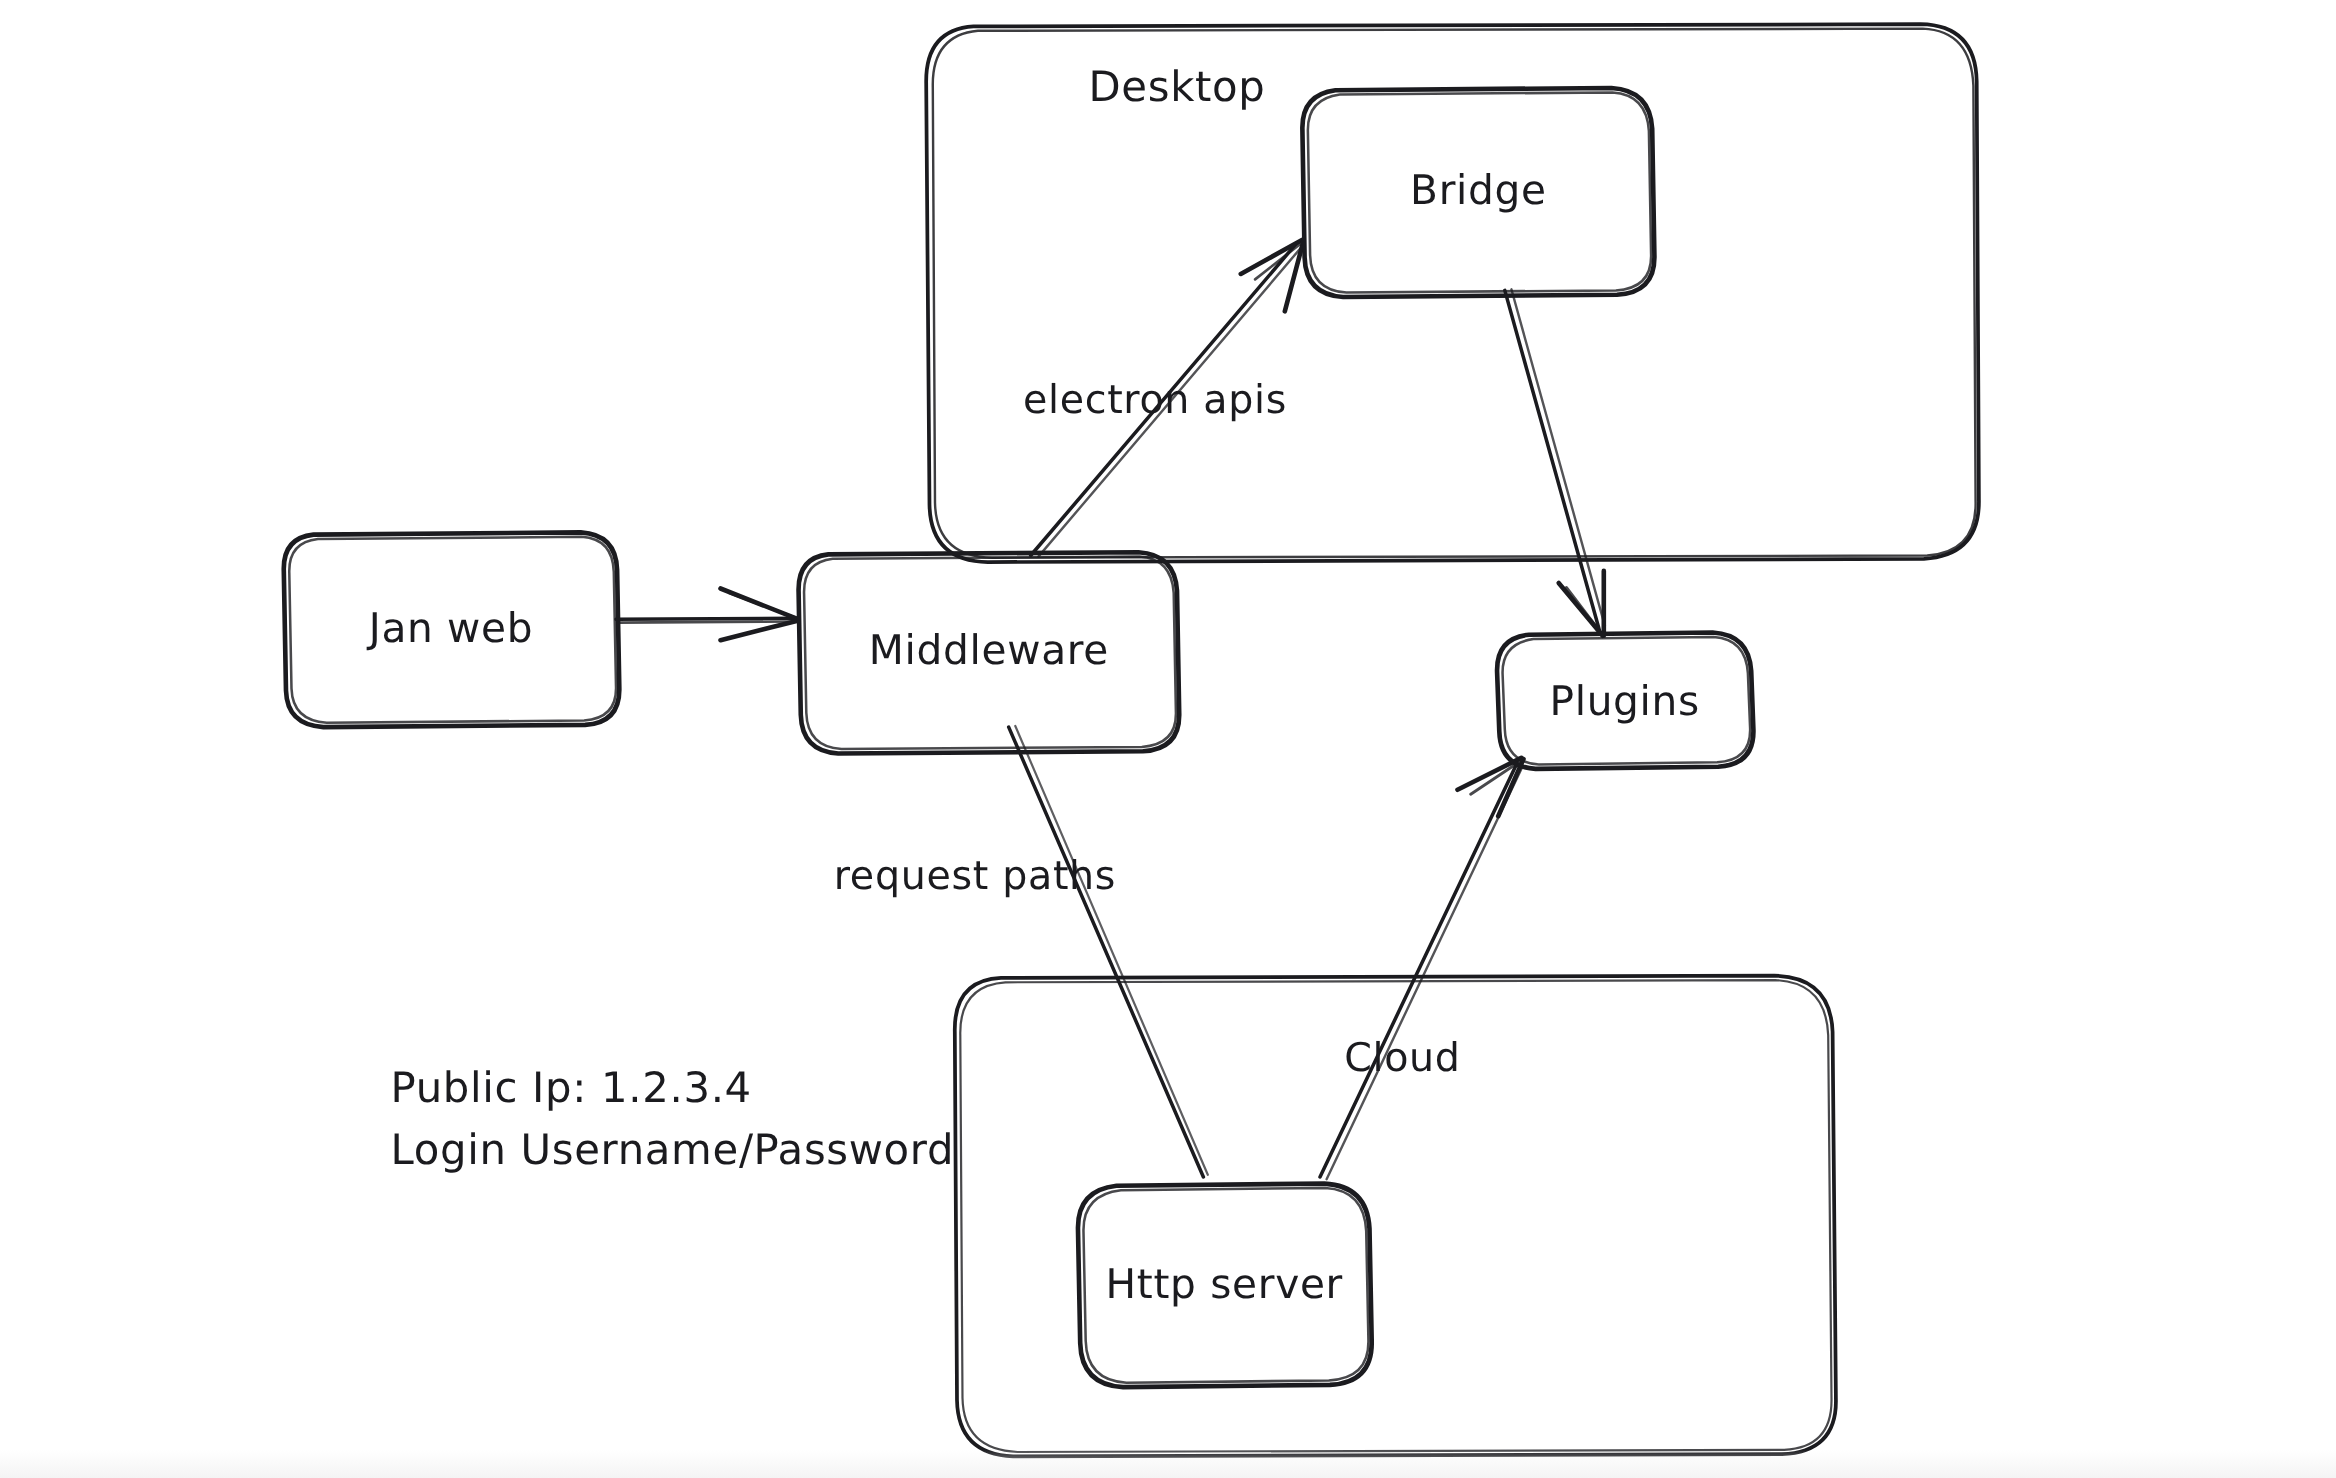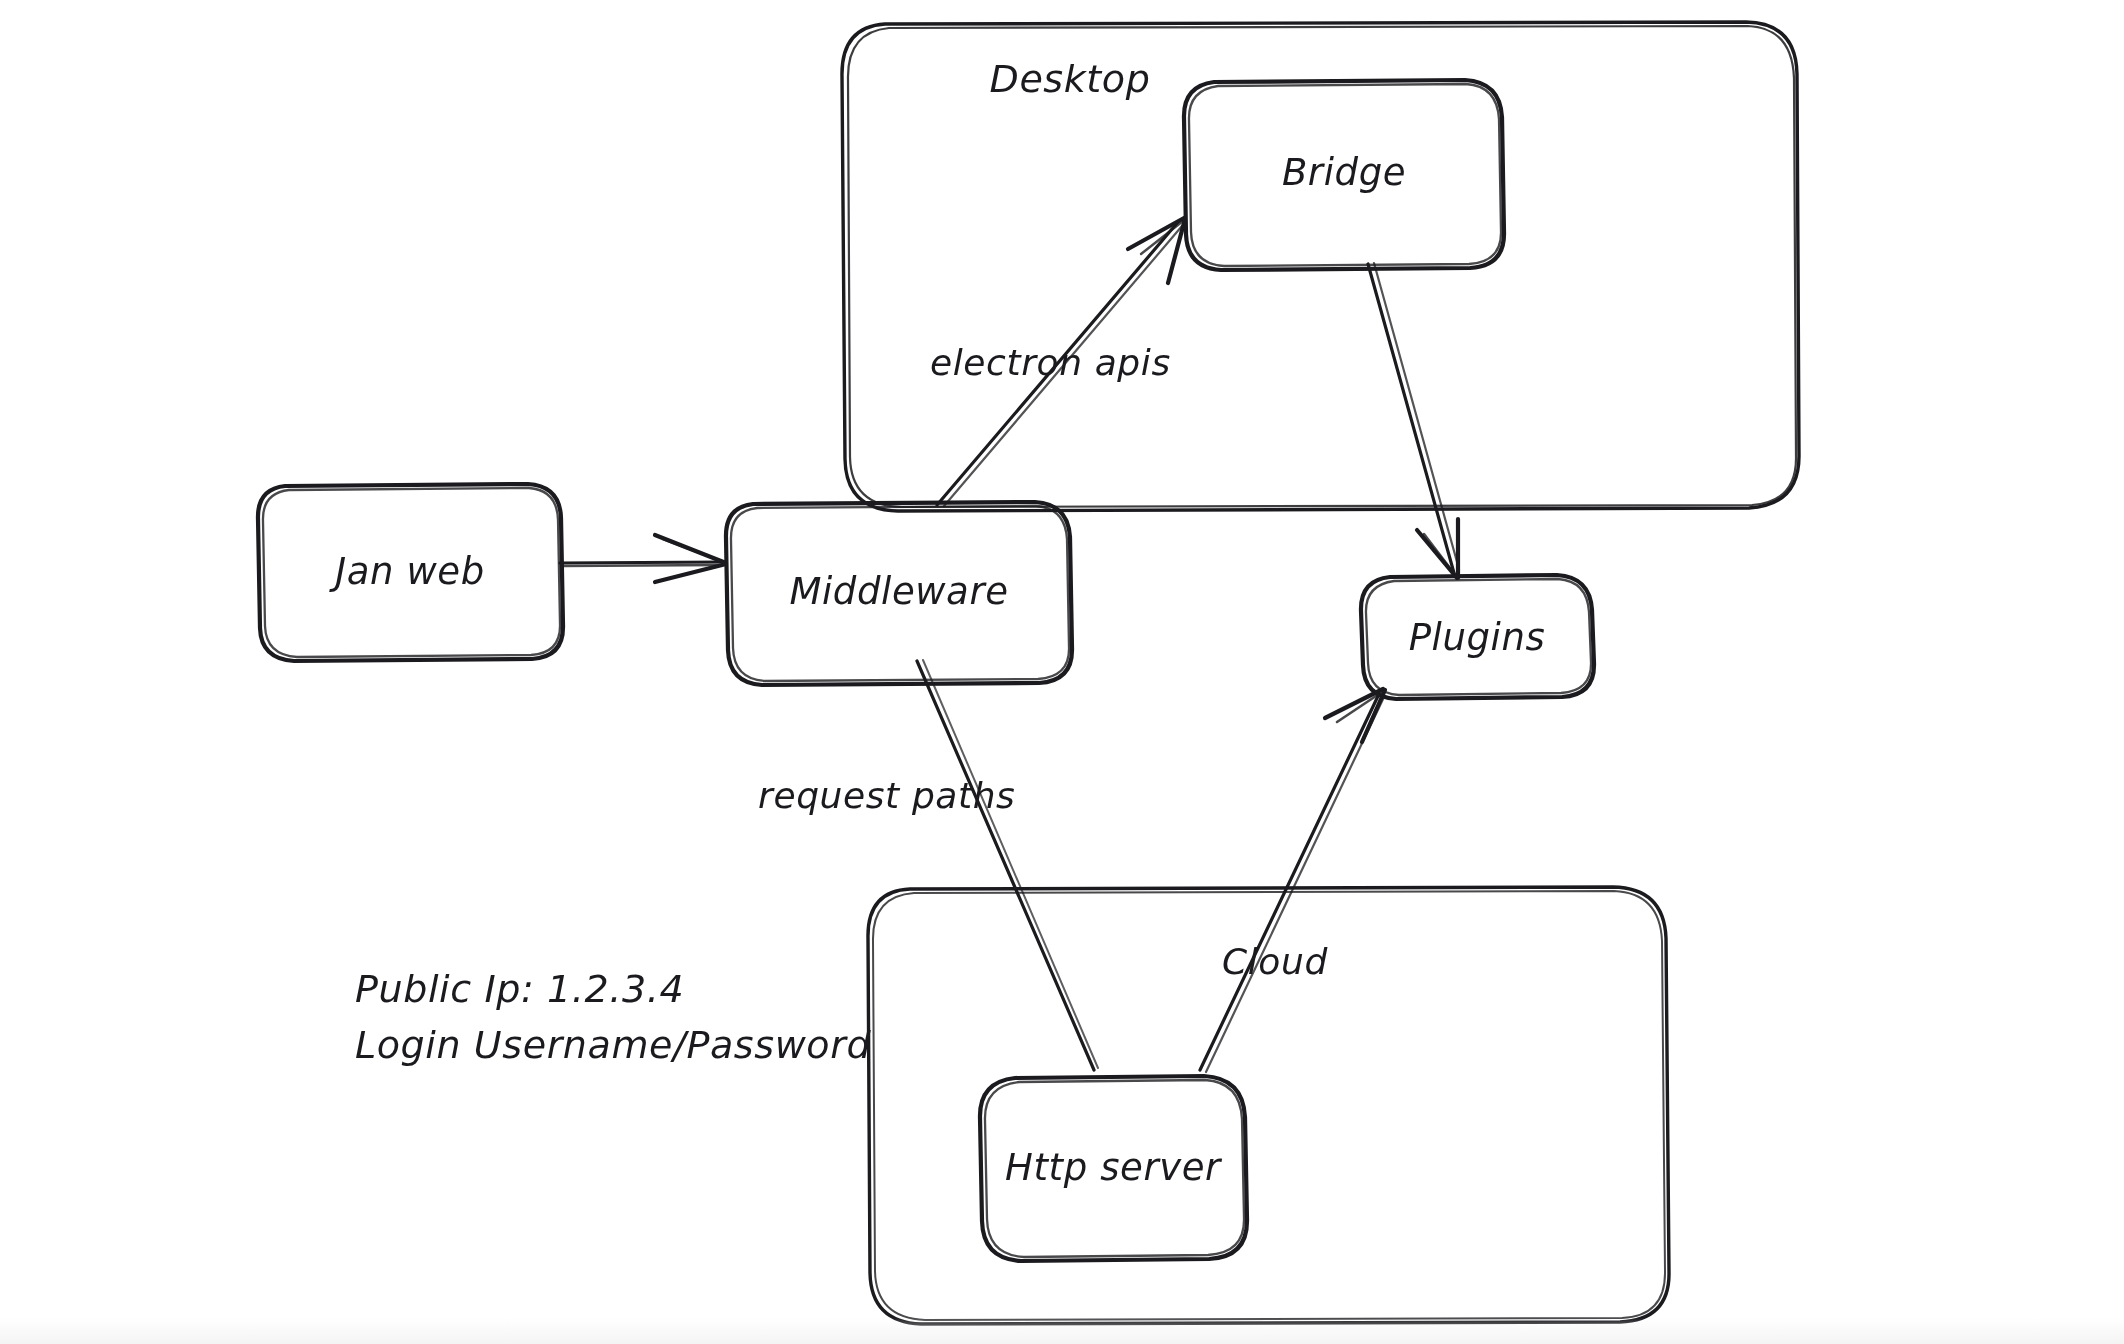--- a/index.html
+++ b/index.html
@@ -8,21 +8,20 @@
     padding: 0;
     background: #ffffff;
     font-family: "DejaVu Sans", sans-serif;
   }
   #canvas-wrap {
     position: relative;
     width: 2124px;
     height: 1344px;
     background: #ffffff;
     overflow: hidden;
-    font-style: italic;
   }
   svg#diagram {
     display: block;
     width: 2124px;
     height: 1344px;
   }
   .sketch-stroke {
     fill: none;
     stroke: #1b1b1f;
     stroke-linecap: round;

